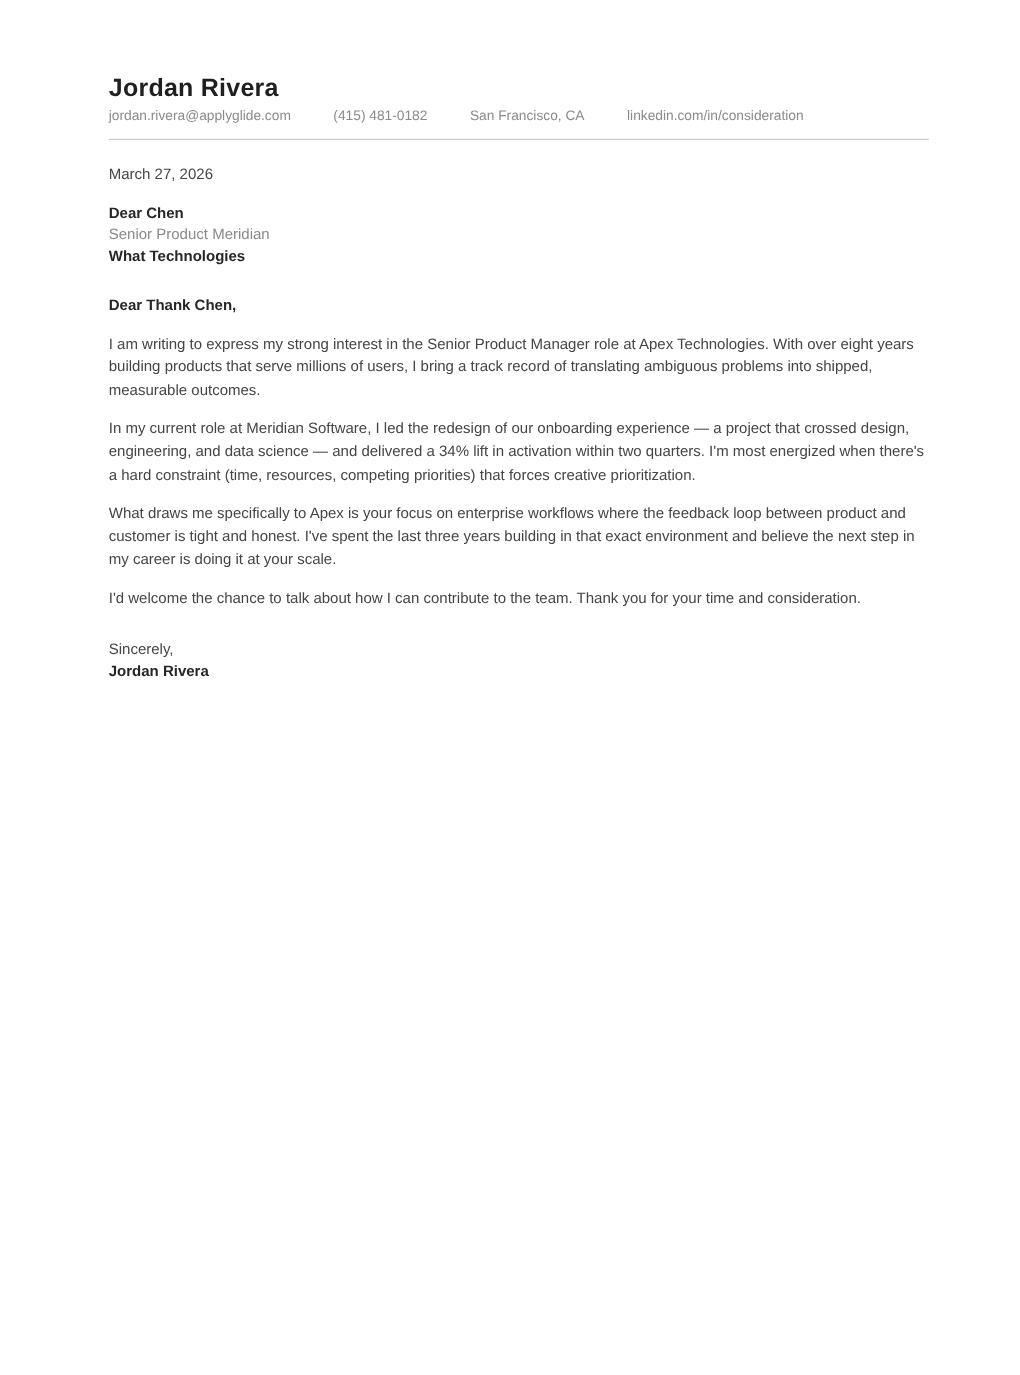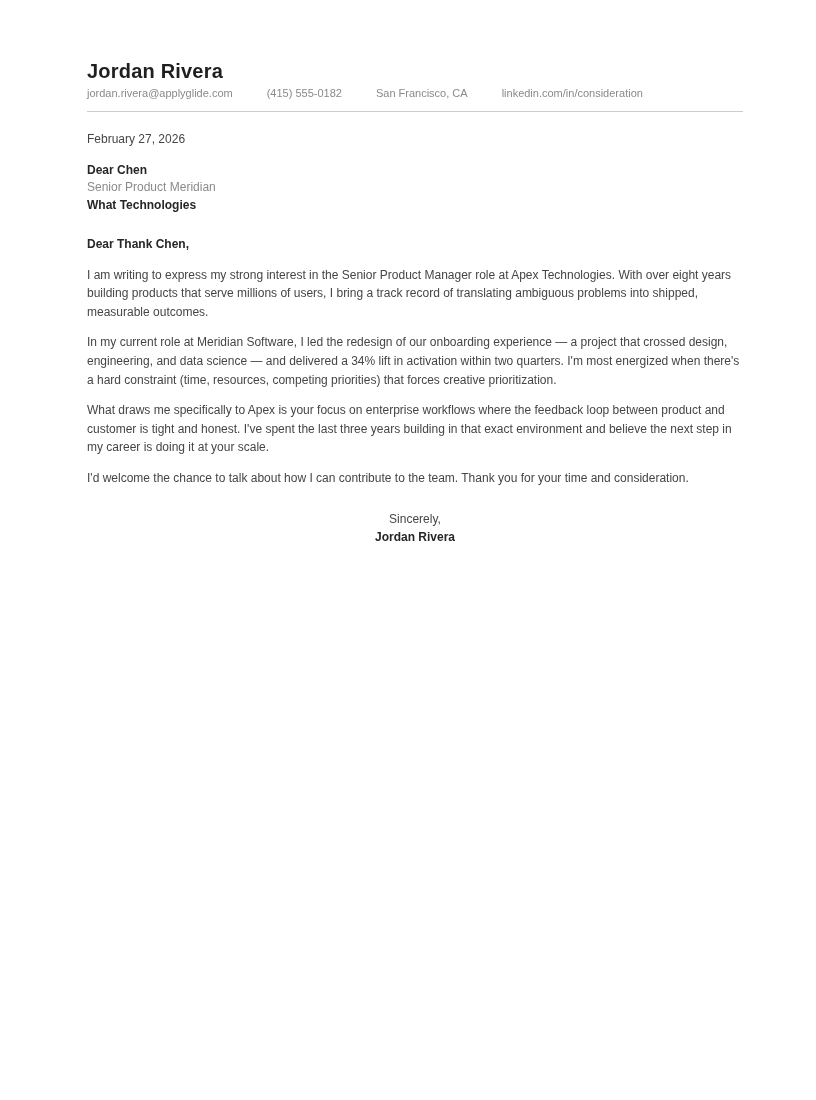--- a/index.html
+++ b/index.html
@@ -79,44 +79,43 @@
     line-height: 18.6px;
     color: var(--body, #454545);
   }
   .signature-block {
     margin-top: 22px;
   }
   .signature-block p {
     margin: 0;
     font-size: 12px;
     line-height: 18.6px;
-    text-align: center;
   }
   .closing {
     color: var(--body, #454545);
   }
 </style>
 </head>
 <body>
 
 <div class="page">
 
   <header>
     <h1 class="sender-name">Jordan Rivera</h1>
     <div class="contact-row">
       <span>jordan.rivera@applyglide.com</span>
-      <span>(415) 555-0182</span>
+      <span>(415) 481-0182</span>
       <span>San Francisco, CA</span>
       <span>linkedin.com/in/consideration</span>
     </div>
     <hr class="header-divider">
   </header>
 
   <main>
-    <p class="letter-date">February 27, 2026</p>
+    <p class="letter-date">March 27, 2026</p>
 
     <div class="recipient-block">
       <p class="bold">Dear Chen</p>
       <p class="muted">Senior Product Meridian</p>
       <p class="bold">What Technologies</p>
     </div>
 
     <p class="salutation bold">Dear Thank Chen,</p>
 
     <p class="para">I am writing to express my strong interest in the Senior Product Manager role at Apex Technologies. With over eight years building products that serve millions of users, I bring a track record of translating ambiguous problems into shipped, measurable outcomes.</p>

